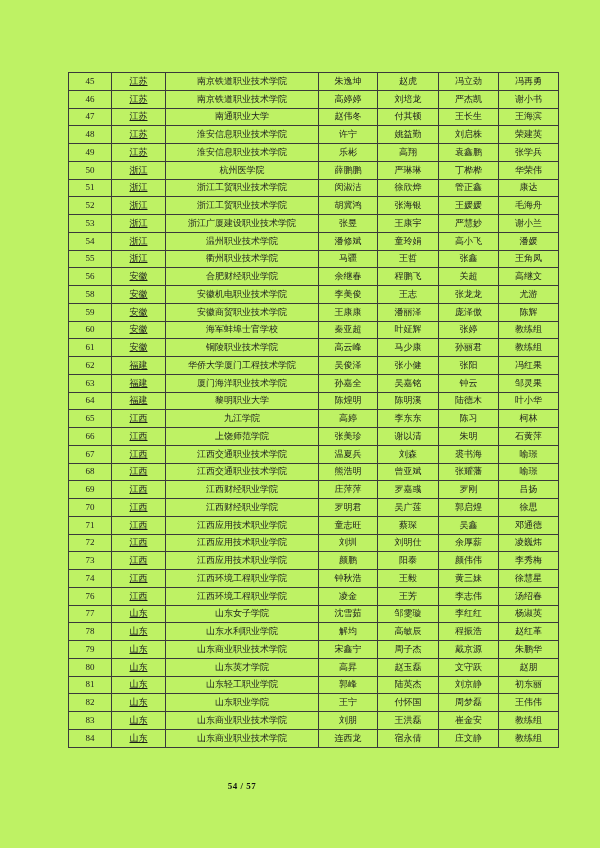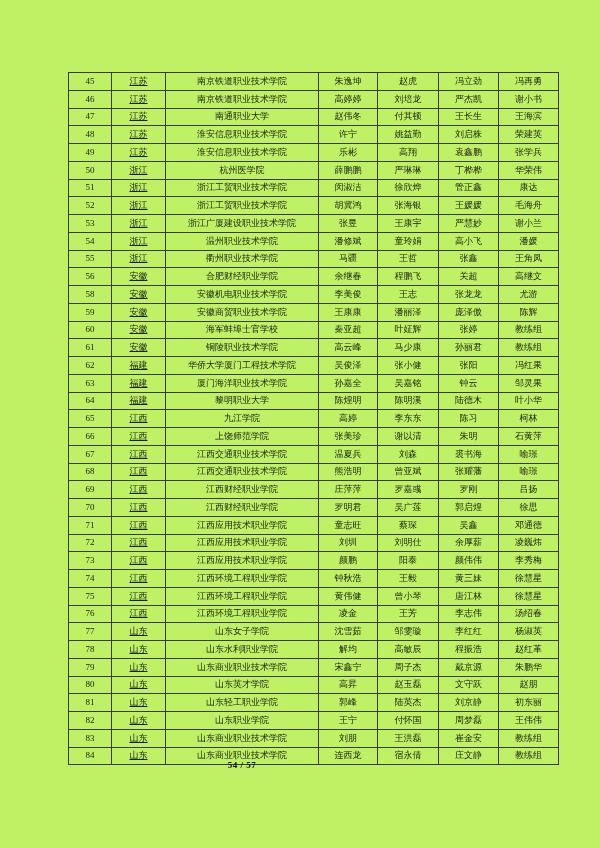--- a/index.html
+++ b/index.html
@@ -43,21 +43,21 @@
   td.c0 { width: 40px;  font-size: 9.5px; }
   td.c1 { width: 51px; text-decoration: underline; }
   td.c2 { width: 150px; margin-top: 35px; }
   td.c3 { width: 56px; }
   td.c4 { width: 58px; }
   td.c5 { width: 57px; }
   td.c6 { width: 57px; }
   .footer {
     position: absolute;
     left: 0;
-    top: 760px;
+    top: 781px;
     width: 484px;
     text-align: center;
     font-size: 9px;
     font-weight: bold;
     color: #111;
     letter-spacing: 0.5px;
   }
 </style>
 </head>
 <body>
@@ -320,29 +320,20 @@
         <tr>
           <td class="c0">74</td>
           <td class="c1">江西</td>
           <td class="c2">江西环境工程职业学院</td>
           <td class="c3">钟秋浩</td>
           <td class="c4">王毅</td>
           <td class="c5">黄三妹</td>
           <td class="c6">徐慧星</td>
         </tr>
         <tr>
-          <td class="c0">75</td>
-          <td class="c1">江西</td>
-          <td class="c2">江西环境工程职业学院</td>
-          <td class="c3">黄伟健</td>
-          <td class="c4">曾小琴</td>
-          <td class="c5">唐江林</td>
-          <td class="c6">徐慧星</td>
-        </tr>
-        <tr>
           <td class="c0">76</td>
           <td class="c1">江西</td>
           <td class="c2">江西环境工程职业学院</td>
           <td class="c3">凌金</td>
           <td class="c4">王芳</td>
           <td class="c5">李志伟</td>
           <td class="c6">汤绍春</td>
         </tr>
         <tr>
           <td class="c0">77</td>

